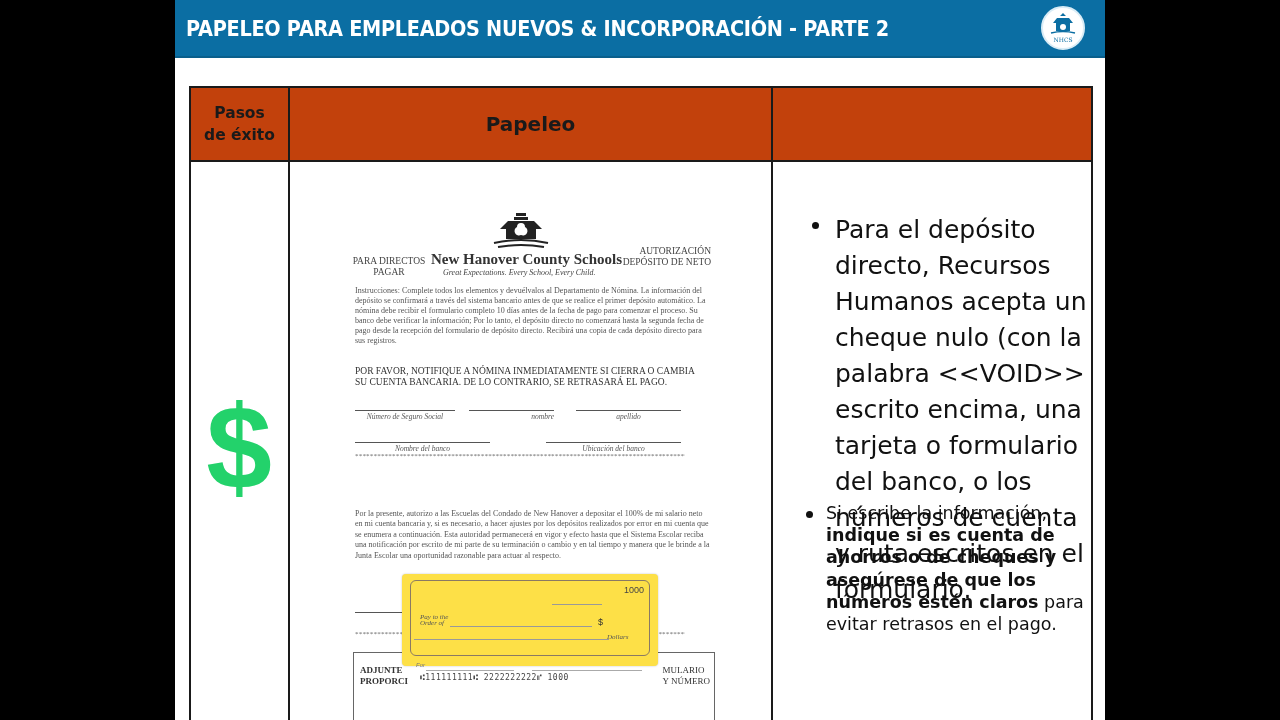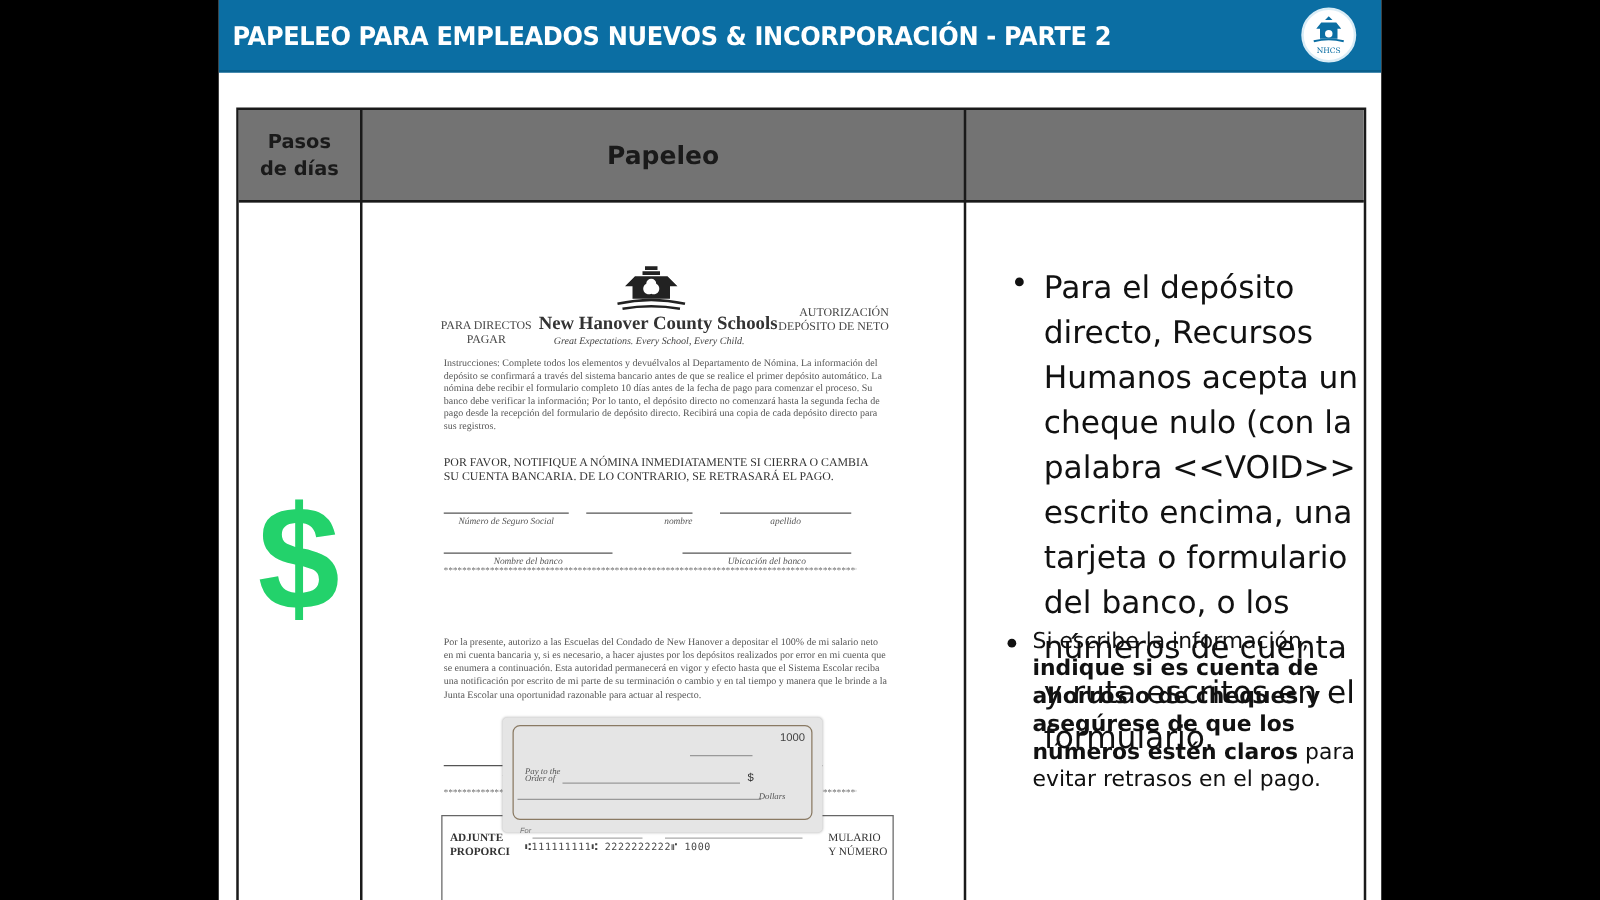--- a/index.html
+++ b/index.html
@@ -7,21 +7,21 @@
   body { font-family: "DejaVu Sans", sans-serif; position: relative; }
 
   .slide { position: absolute; left: 175px; top: 0; width: 930px; height: 720px; background: #fff; overflow: hidden; }
 
   .header-bar { position: absolute; left: 0; top: 0; width: 930px; height: 58px; background: #0b6ea3; border-bottom: 2px solid #0a5f8c; }
   .header-title { position: absolute; left: 11px; top: 17px; color: #fff; font-family: "DejaVu Sans", sans-serif; font-weight: bold; font-size: 20.5px; letter-spacing: -0.3px; white-space: nowrap; transform: scaleX(0.94); transform-origin: left center; }
   .logo { position: absolute; left: 866px; top: 6px; width: 44px; height: 44px; border-radius: 50%; background: #fff; border: 2px solid #d9ecf6; }
   .logo svg { position: absolute; left: 0; top: 0; }
 
   .table { position: absolute; left: 14px; top: 86px; width: 904px; height: 660px; border: 2px solid #1a1a1a; }
-  .thead { position: absolute; left: 0; top: 0; width: 100%; height: 74px; background: #737373; border-bottom: 2px solid #1a1a1a; }
+  .thead { position: absolute; left: 0; top: 0; width: 100%; height: 74px; background: #c2410c; border-bottom: 2px solid #1a1a1a; }
   .vline { position: absolute; top: 0; width: 2px; height: 100%; background: #1a1a1a; }
   .th { position: absolute; top: 0; height: 72px; display: flex; align-items: center; font-weight: bold; color: #1a1a1a; font-size: 15px; }
   .th-steps { left: 0; width: 97px; justify-content: center; text-align: center; line-height: 1.45; font-size: 15.5px; }
   .th-paper { left: 99px; width: 481px; justify-content: center; font-size: 20px; }
   .th-details { left: 592px; width: 300px; font-size: 14px; }
 
   .dollar { position: absolute; left: 12px; top: 300px; width: 72px; text-align: center; color: #23d26b; font-weight: bold; font-size: 118px; line-height: 1; font-family: "Liberation Sans", sans-serif; }
 
   
   .form { position: absolute; left: 150px; top: 118px; width: 390px; height: 560px; font-family: "Liberation Serif", serif; color: #333; }
@@ -33,21 +33,21 @@
   .f-instr { position: absolute; left: 14px; top: 80px; width: 352px; font-size: 8px; line-height: 1.25; color: #555; }
   .f-notice { position: absolute; left: 14px; top: 160px; width: 352px; font-size: 9.5px; line-height: 1.2; color: #333; }
   .f-line { position: absolute; border-top: 1px solid #555; }
   .f-cap { position: absolute; font-size: 7.5px; font-style: italic; color: #555; text-align: center; }
   .f-stars { position: absolute; left: 14px; width: 330px; font-size: 7px; color: #666; letter-spacing: 0.2px; overflow: hidden; white-space: nowrap; }
   .f-auth { position: absolute; left: 14px; top: 303px; width: 355px; font-size: 8px; line-height: 1.3; color: #555; }
   .f-box { position: absolute; left: 12px; top: 446px; width: 362px; height: 120px; border: 1px solid #666; }
   .f-box-l { position: absolute; left: 6px; top: 12px; font-size: 9px; font-weight: bold; line-height: 1.2; color: #333; }
   .f-box-r { position: absolute; right: 4px; top: 12px; font-size: 9px; font-weight: normal; line-height: 1.2; color: #333; text-align: left; }
 
-  .check { position: absolute; left: 225px; top: 572px; width: 256px; height: 92px; background: #e5e5e5; border-radius: 4px; box-shadow: 0 0 2px rgba(0,0,0,0.25); font-family: "Liberation Sans", sans-serif; }
+  .check { position: absolute; left: 225px; top: 572px; width: 256px; height: 92px; background: #fde047; border-radius: 4px; box-shadow: 0 0 2px rgba(0,0,0,0.25); font-family: "Liberation Sans", sans-serif; }
   .check-inner { position: absolute; left: 8px; top: 6px; right: 8px; bottom: 10px; border: 1.5px solid #8a7a63; border-radius: 6px; }
   .check-num { position: absolute; right: 14px; top: 11px; font-size: 9px; color: #444; }
   .check-date { position: absolute; left: 150px; top: 30px; width: 50px; border-top: 1px solid #999; }
   .check-pay { position: absolute; left: 18px; top: 40px; font-size: 7px; font-style: italic; color: #555; font-family: "Liberation Serif", serif; line-height: 0.9; }
   .check-payline { position: absolute; left: 48px; top: 52px; width: 142px; border-top: 1px solid #999; }
   .check-dollar { position: absolute; left: 196px; top: 43px; font-size: 9px; color: #333; }
   .check-amtline { position: absolute; left: 12px; top: 65px; width: 195px; border-top: 1px solid #999; }
   .check-dollars { position: absolute; left: 205px; top: 59px; font-size: 7px; font-style: italic; color: #555; font-family: Liberation Serif, serif; }
   .check-for { position: absolute; left: 14px; top: 88px; font-size: 6px; font-style: italic; color: #777; }
   .check-forline { position: absolute; left: 24px; top: 96px; width: 88px; border-top: 1px solid #aaa; }
@@ -78,21 +78,21 @@
         <text x="20" y="34" font-size="6" text-anchor="middle" fill="#0b6ea3" font-family="DejaVu Serif, serif">NHCS</text>
       </svg>
     </div>
   </div>
 
   <div class="table">
     <div class="thead">
       <div class="th th-steps">
         <div>
           <div>Pasos</div>
-          <div>de días</div>
+          <div>de éxito</div>
         </div>
       </div>
       <div class="th th-paper">Papeleo</div>
     </div>
     <div class="vline" style="left:97px"></div>
     <div class="vline" style="left:580px"></div>
 
     <div class="dollar">$</div>
 
     <div class="form">

